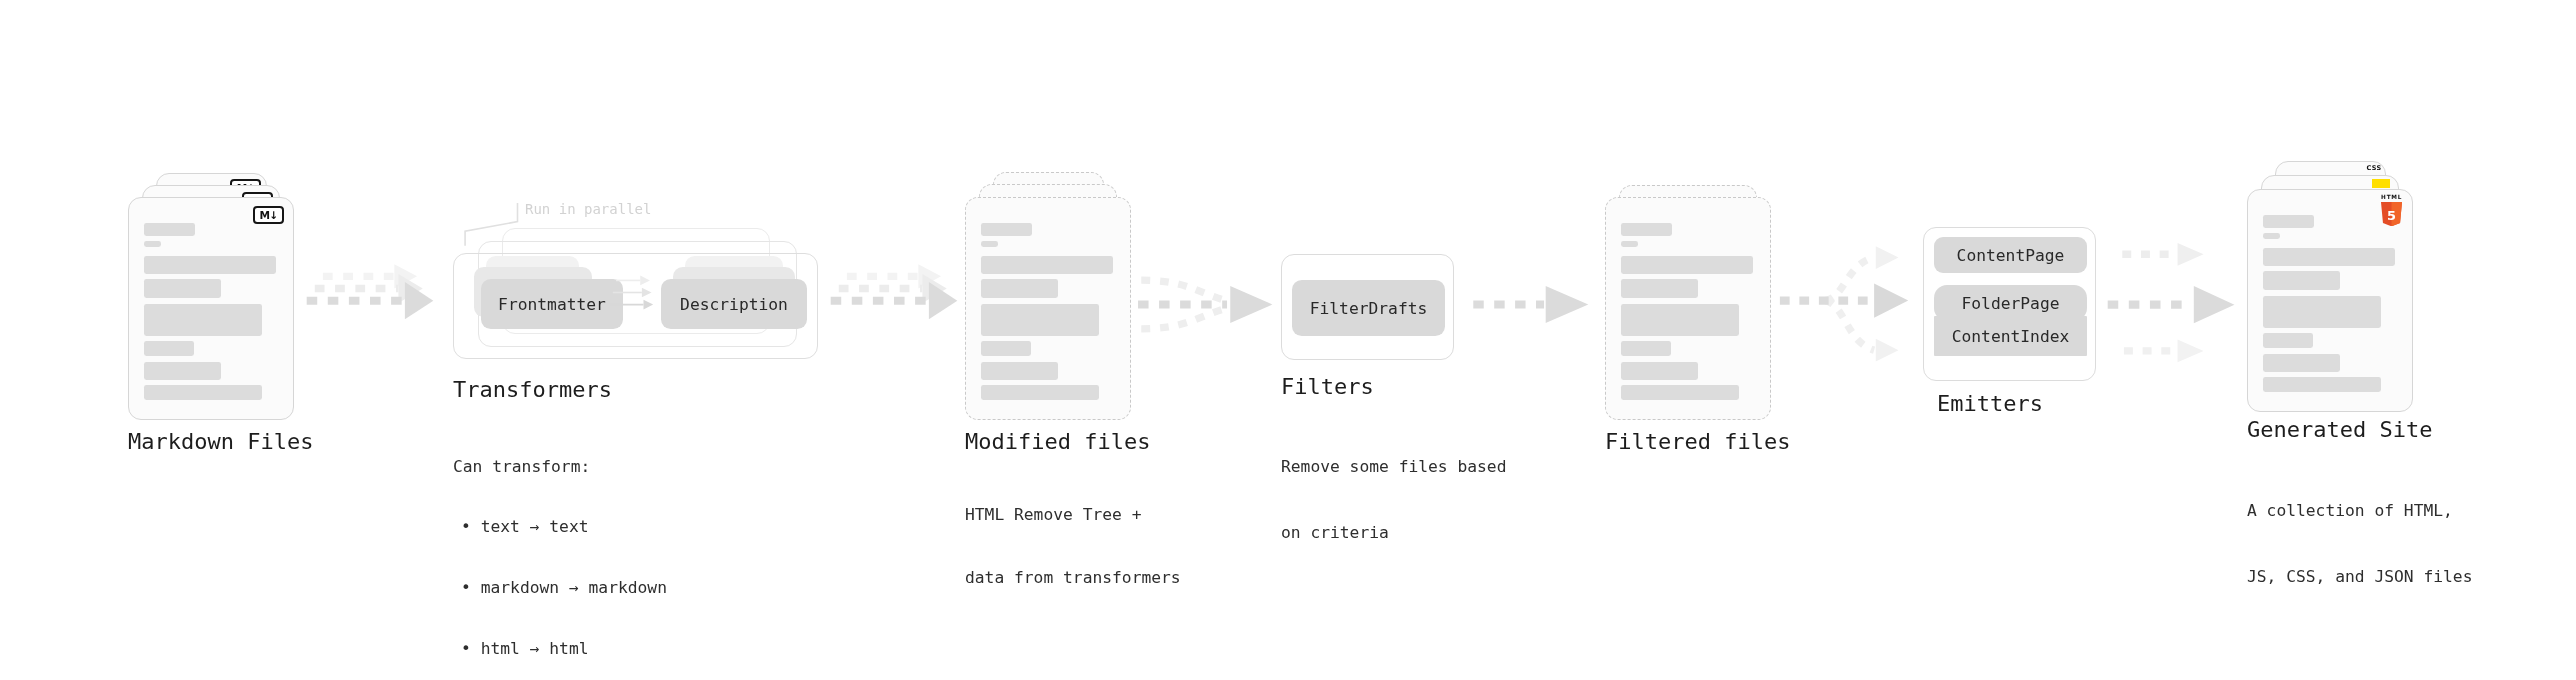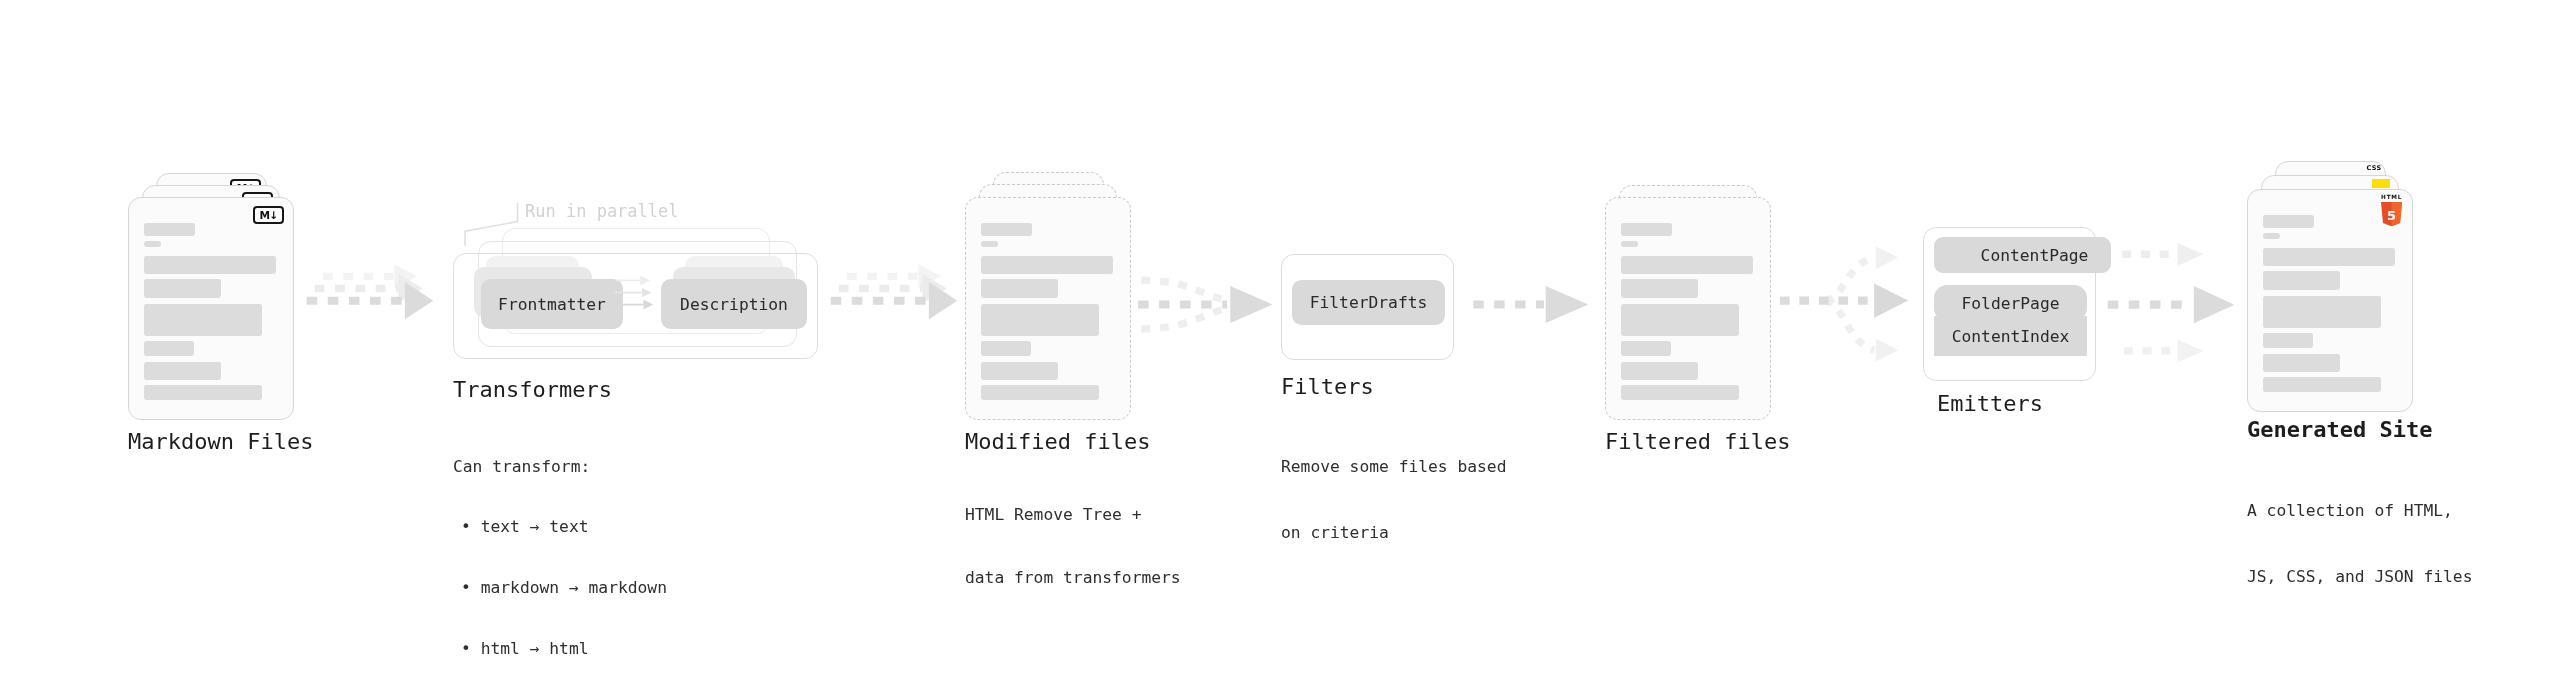--- a/index.html
+++ b/index.html
@@ -42,21 +42,21 @@
   .pill.e3{background:#f2f2f2;}
   .frame{position:absolute;background:#ffffff;border:1.6px solid #dcdcdc;border-radius:13px;box-sizing:border-box;}
   .outline{position:absolute;border:1.6px solid #e0e0e0;border-radius:13px;box-sizing:border-box;background:transparent;}
 
   
   .title{position:absolute;font-size:22px;color:#1d1d1d;line-height:24.4px;white-space:pre;}
   .desc{position:absolute;font-size:16.3px;color:#2e2e2e;line-height:21px;white-space:pre;}
   .desc.lh25{line-height:20.3px;}
   .desc.lh27{line-height:22px;}
   .bullet{padding-left:8.1px;}
-  .note{position:absolute;font-size:17px;color:#d2d2d2;white-space:pre;}
+  .note{position:absolute;font-size:14px;color:#d2d2d2;white-space:pre;}
 </style>
 </head>
 <body>
 
 <div class="canvas">
 
   <div class="doc" style="left:156px;top:173px;width:111px;height:223px;">
     <div class="mdbadge" style="right:4.9px;top:4.9px;">
         <span>M↓</span>
       </div>
@@ -156,21 +156,21 @@
   </div>
 
   <svg class="abs" style="left:1136px;top:260px;" width="140" height="89" viewBox="0 0 172 110">
     <path d="M6,25 C60,25 70,38 110,50" fill="none" stroke="#eeeeee" stroke-width="9" stroke-dasharray="11 12"></path>
     <path d="M6,85 C60,85 70,72 110,60" fill="none" stroke="#eeeeee" stroke-width="9" stroke-dasharray="11 12"></path>
     <line x1="2" y1="55" x2="112" y2="55" stroke="#dbdbdb" stroke-width="10" stroke-dasharray="13 13"></line>
     <polygon points="116,32 168,55 116,78" fill="#dbdbdb"></polygon>
   </svg>
 
   <div class="frame" style="left:1281px;top:254px;width:173px;height:106px;"></div>
-  <div class="pill" style="left:1292px;top:280px;width:153px;height:45px;"><span>FilterDrafts</span></div>
+  <div class="pill" style="left:1292px;top:280px;width:153px;height:56px;"><span>FilterDrafts</span></div>
   <div class="title" style="left:1281px;top:375px;">Filters</div>
   <div class="desc lh27" style="left:1281px;top:412px;">
     <div>Remove some files based</div>
     <div>on criteria</div>
   </div>
 
   <svg class="abs" style="left:1471px;top:286px;" width="122" height="37" viewBox="0 0 150 46">
     <line x1="2" y1="23" x2="90" y2="23" stroke="#dbdbdb" stroke-width="10" stroke-dasharray="13 13"></line>
     <polygon points="92,0 145,23 92,46" fill="#dbdbdb"></polygon>
   </svg>
@@ -193,21 +193,21 @@
   <svg class="abs" style="left:1778px;top:238px;" width="137" height="130" viewBox="0 0 168 160">
     <path d="M58,77 C82,73 84,32 118,24" fill="none" stroke="#efefef" stroke-width="9" stroke-dasharray="10 11"></path>
     <polygon points="120,10 148,24 120,38" fill="#f1f1f1"></polygon>
     <path d="M58,77 C82,82 84,128 118,138" fill="none" stroke="#efefef" stroke-width="9" stroke-dasharray="10 11"></path>
     <polygon points="120,124 148,138 120,152" fill="#f1f1f1"></polygon>
     <line x1="2" y1="77" x2="115" y2="77" stroke="#dbdbdb" stroke-width="10" stroke-dasharray="12 12"></line>
     <polygon points="118,56 160,77 118,98" fill="#d9d9d9"></polygon>
   </svg>
 
   <div class="frame" style="left:1923px;top:227px;width:173px;height:154px;"></div>
-  <div class="pill" style="left:1934px;top:237px;width:153px;height:36px;border-radius:9px;padding-left:24px;"><span>ContentPage</span></div>
+  <div class="pill" style="left:1934px;top:237px;width:153px;height:36px;border-radius:9px;"><span>ContentPage</span></div>
   <div class="pill" style="left:1934px;top:285px;width:153px;height:36px;border-radius:13px;"><span>FolderPage</span></div>
   <div class="pill" style="left:1934px;top:316px;width:153px;height:40px;border-radius:1px;"><span>ContentIndex</span></div>
   <div class="title" style="left:1924px;top:392px;margin-left:13px;">Emitters</div>
 
   <svg class="abs" style="left:2106px;top:238px;" width="135" height="130" viewBox="0 0 166 160">
     <line x1="20" y1="20" x2="85" y2="20" stroke="#ededed" stroke-width="9" stroke-dasharray="11 12"></line>
     <polygon points="88,6 120,20 88,34" fill="#efefef"></polygon>
     <line x1="2" y1="82" x2="105" y2="82" stroke="#dbdbdb" stroke-width="10" stroke-dasharray="13 13"></line>
     <polygon points="108,59 158,82 108,105" fill="#dbdbdb"></polygon>
     <line x1="22" y1="139" x2="85" y2="139" stroke="#f0f0f0" stroke-width="9" stroke-dasharray="11 12"></line>
@@ -236,20 +236,20 @@
       <div class="bar b1"></div>
       <div class="bar b2"></div>
       <div class="bar b3"></div>
       <div class="bar b4"></div>
       <div class="bar b5"></div>
       <div class="bar b6"></div>
       <div class="bar b7"></div>
       <div class="bar b8"></div>
     </div>
   </div>
-  <div class="title" style="left:2247px;top:418px;font-weight:bold;">Generated Site</div>
+  <div class="title" style="left:2247px;top:418px;">Generated Site</div>
   <div class="desc lh27" style="left:2247px;top:456px;">
     <div>A collection of HTML,</div>
     <div>JS, CSS, and JSON files</div>
   </div>
 
 </div>
 
 
 </body></html>

